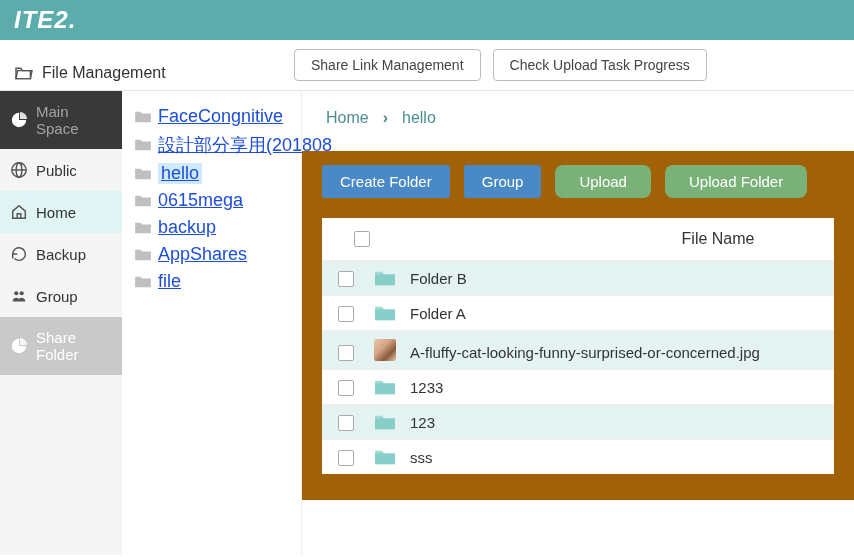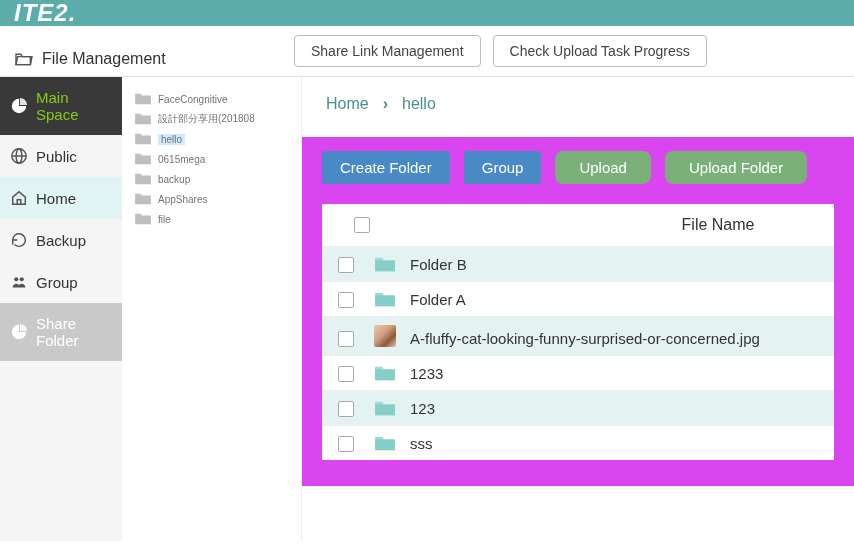--- a/index.html
+++ b/index.html
@@ -1,45 +1,45 @@
 <!DOCTYPE html>
 <html><head>
 <meta charset="utf-8">
 <style>
 * { margin:0; padding:0; box-sizing:border-box; font-family:-apple-system,BlinkMacSystemFont,"Segoe UI",Arial,sans-serif; }
 body { width:854px; height:557px; overflow:hidden; background:#fff; }
 
-.top-bar { background:#5cacab; height:26px; display:flex; align-items:center; padding:0 14px; }
+.top-bar { background:#5cacab; height:40px; display:flex; align-items:center; padding:0 14px; }
 .logo { color:#fff; font-size:24px; font-weight:700; font-style:italic; letter-spacing:1px; }
 
 .secondary-bar { display:flex; align-items:center; height:50px; padding:0 14px; }
 .fm-title { display:flex; align-items:center; font-size:16px; color:#333; flex:0 0 280px;margin-top:16px; }
 .fm-title svg { margin-right:8px; }
 .btn-outline { border:1px solid #bbb; background:#fff; color:#444; padding:7px 16px; font-size:14px; border-radius:4px; cursor:pointer; margin-right:12px; }
 
 .main-row { display:flex; height:calc(557px - 42px - 50px); border-top:1px solid #e5e5e5; }
 
 .sidebar-nav { width:122px; background:#f5f5f5; display:flex; flex-direction:column; }
 .nav-item { display:flex; align-items:center; padding:12px 10px; font-size:15px; color:#333; cursor:pointer; position:relative; }
 .nav-item svg { margin-right:8px; flex-shrink:0; }
-.nav-item.dark { background:#393939; color:#84cc16; }
+.nav-item.dark { background:#393939; color:#a3a3a3; }
 .nav-item.dark::after { content:""; position:absolute; right:-10px; top:50%; transform:translateY(-50%); border:10px solid transparent; border-left-color:#393939; }
 .nav-item.sel { background:#e0f4f4; }
 
 .tree-col { width:180px; padding:12px 0 0 8px; border-right:1px solid #eee; }
-.tree-row { display:flex; align-items:center; padding:3px 4px; font-size:10px; color:#737373; cursor:pointer; white-space:nowrap; }
+.tree-row { display:flex; align-items:center; padding:3px 4px; font-size:18px; color:#1d4ed8; cursor:pointer; white-space:nowrap;text-decoration:underline; }
 .tree-row svg { margin-right:6px; flex-shrink:0; }
 .tree-row.sel span { background:#cfe9ff; padding:0 3px; }
 
 .content { flex:1; padding:0; overflow:hidden; }
 .breadcrumb { display:flex; align-items:center; padding:18px 24px 24px 24px; font-size:16px; }
 .crumb { color:#4a8f8e; cursor:pointer; }
 .crumb-sep { color:#4a8f8e; margin:0 14px; font-weight:bold; }
 
-.action-panel { background:#d946ef; padding:14px 20px 26px 20px; }
+.action-panel { background:#a16207; padding:14px 20px 26px 20px; }
 .action-btns { display:flex; gap:14px; margin-bottom:20px; }
 .btn-blue { background:#4989c6; color:#fff; border:none; padding:8px 18px; font-size:15px; border-radius:3px; cursor:pointer; }
 .btn-green { background:#79b179; color:#fff; border:none; padding:8px 24px; font-size:15px; border-radius:8px; cursor:pointer; }
 
 .file-table { background:#fff; }
 .table-header { display:flex; align-items:center; padding:12px 32px; background:#fff; }
 .table-header .chk { margin-right:24px; }
 .col-name-h { flex:1; text-align:center; font-size:16px; color:#333; padding-left:240px; }
 
 .file-row { display:flex; align-items:flex-end; padding:8px 16px; border-top:1px solid #eee; }

